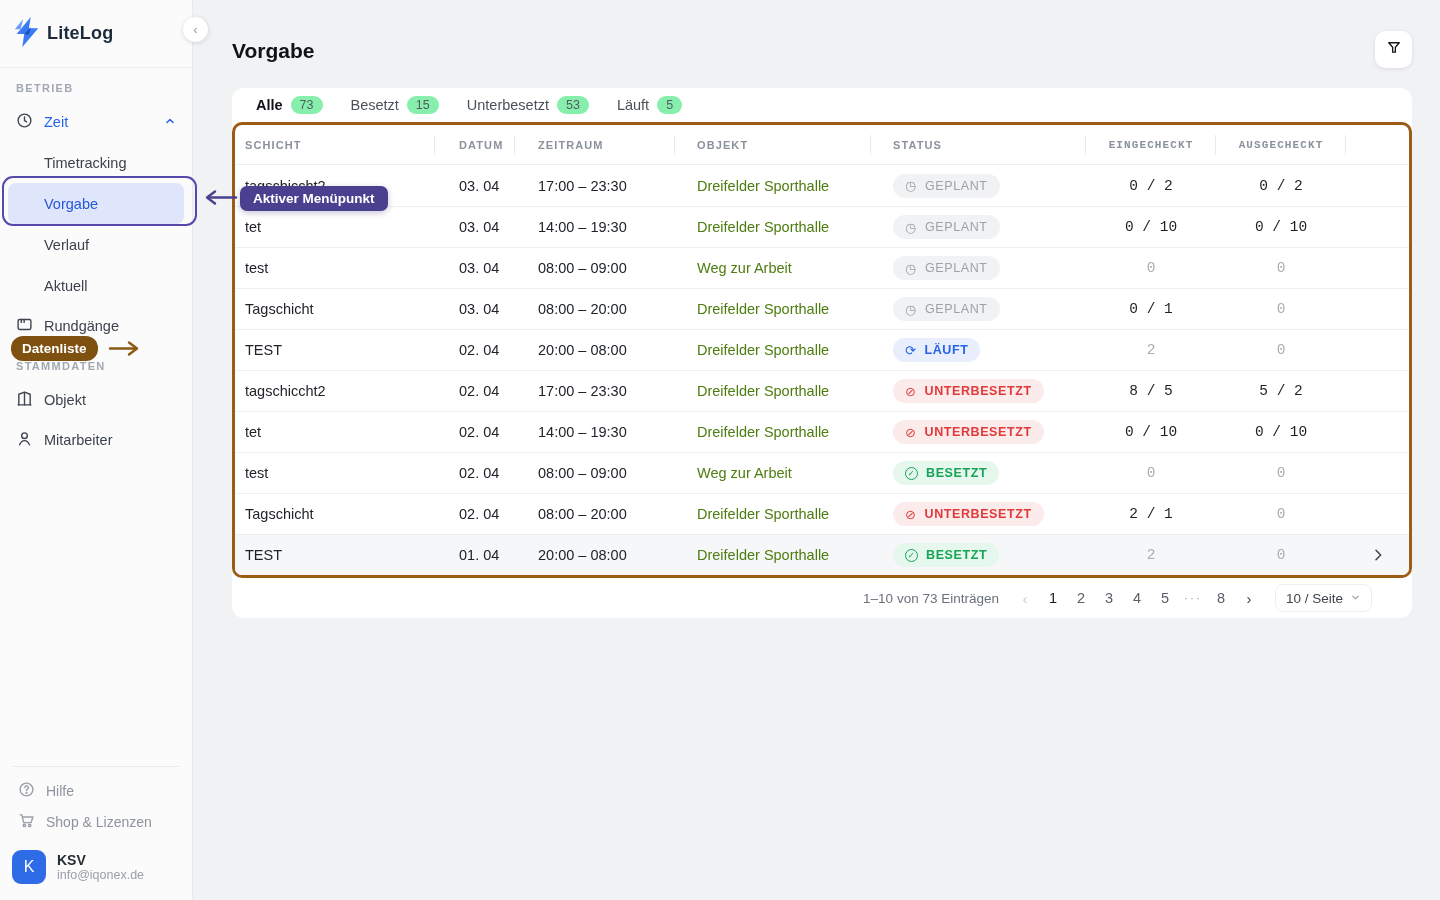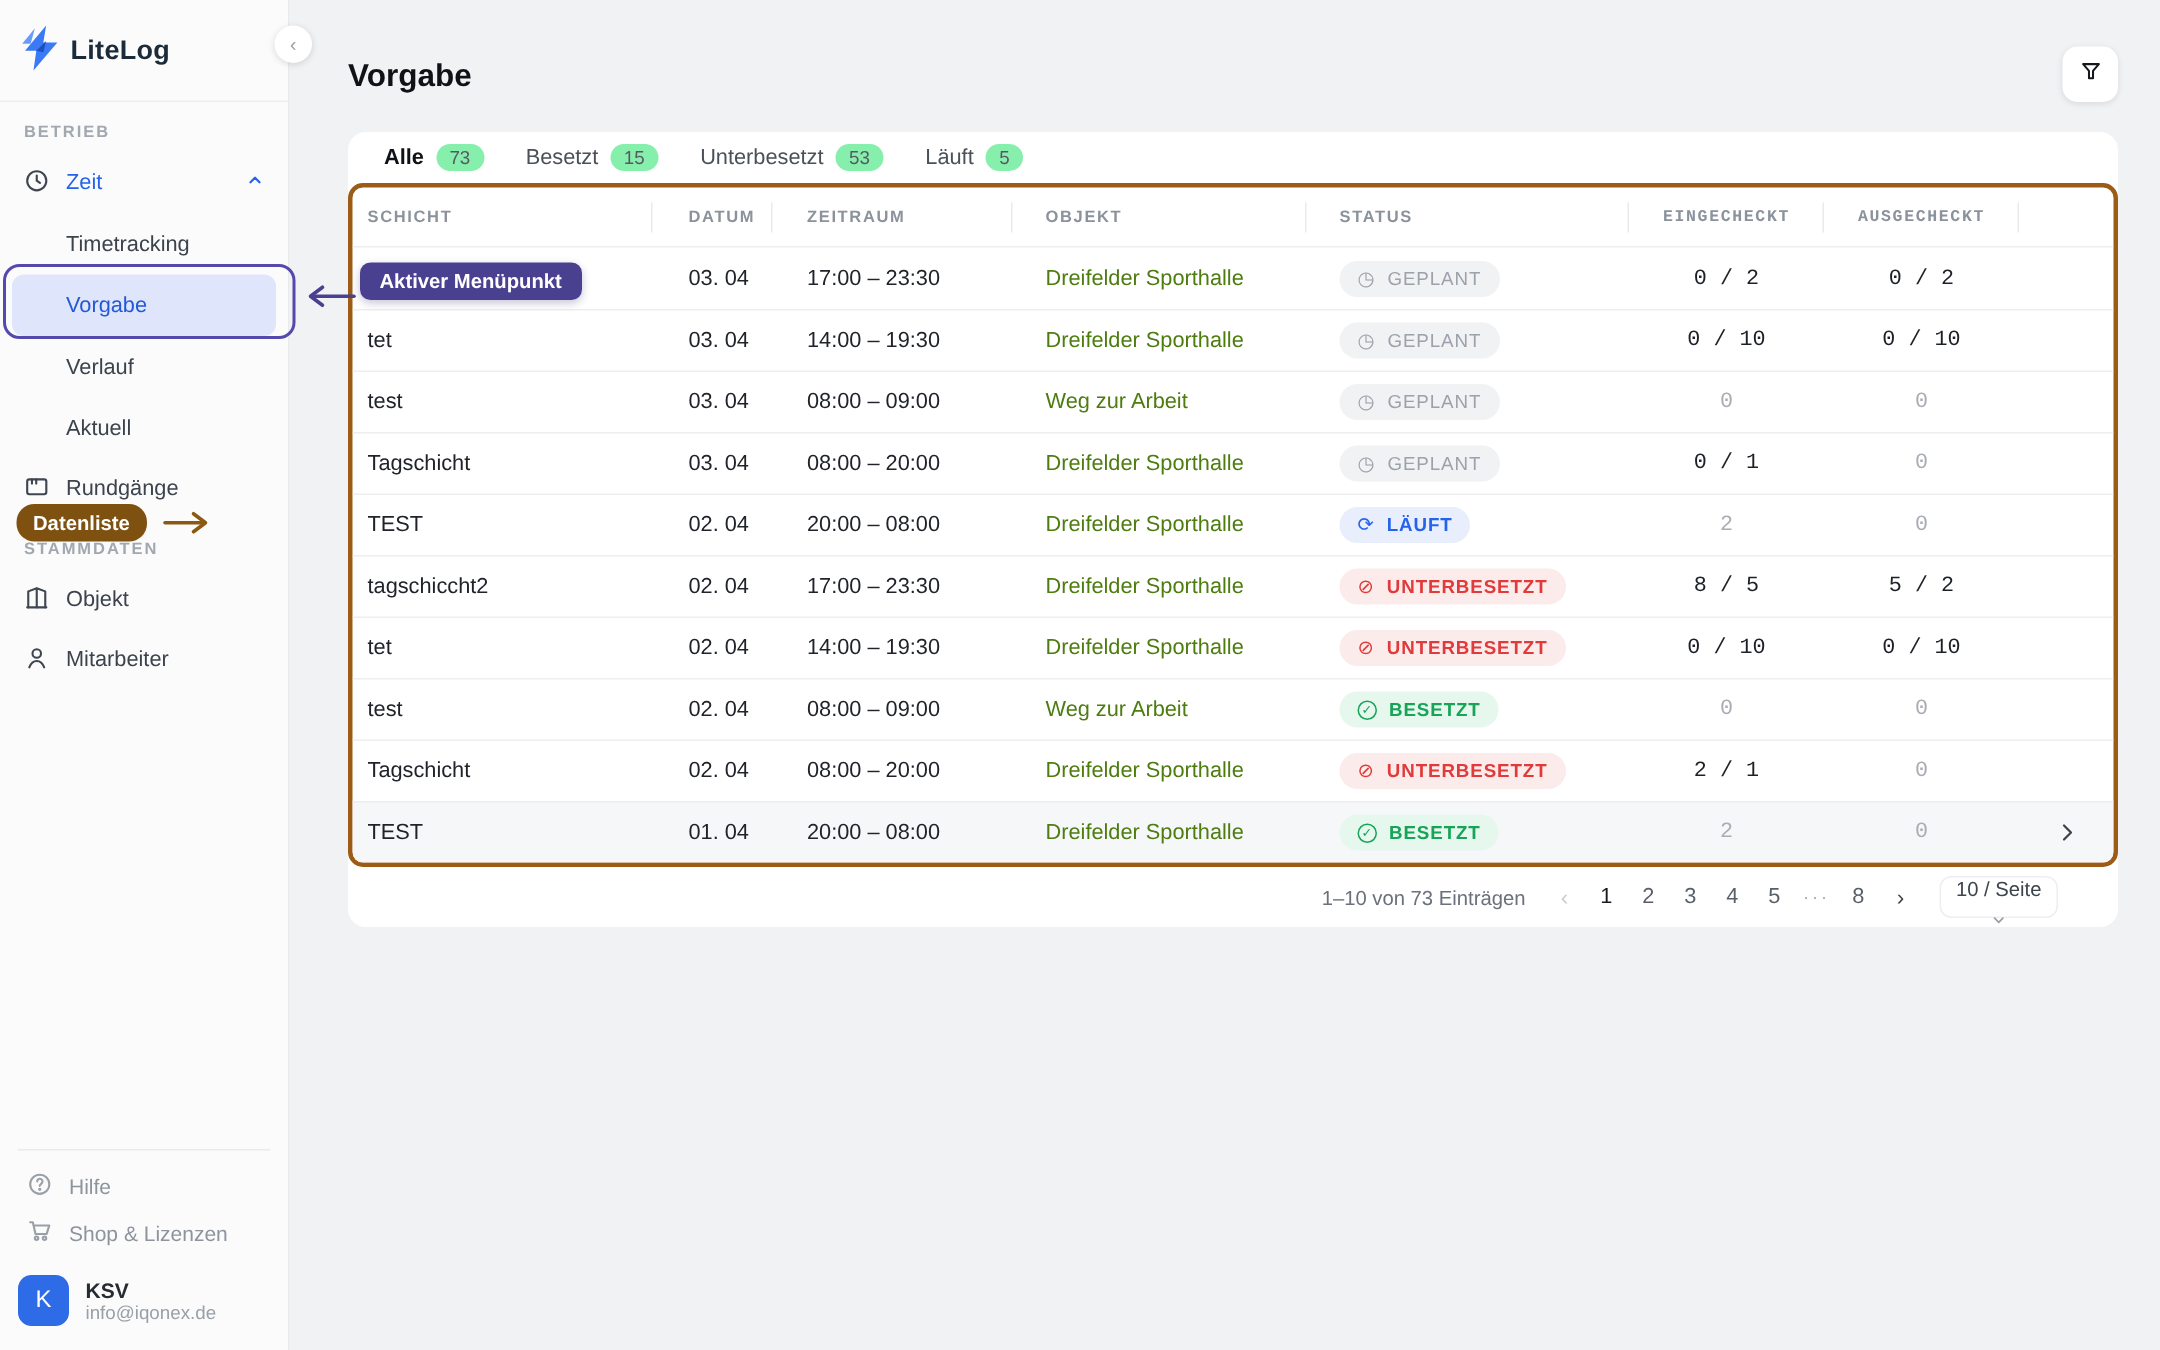--- a/index.html
+++ b/index.html
@@ -83,26 +83,26 @@
 
   .pagination { height: 40px; display: flex; align-items: center; justify-content: flex-end; padding-right: 40px; gap: 4px; }
   .pg-info { font-size: 13.5px; color: #6a717a; margin-right: 10px; }
   .pg-nav { width: 24px; height: 24px; display: flex; align-items: center; justify-content: center; font-size: 15px; cursor: pointer; }
   .pg-prev { color: #c9cdd2; }
   .pg-next { color: #3f444b; }
   .pg { min-width: 24px; height: 24px; display: flex; align-items: center; justify-content: center; font-size: 14.5px; color: #585f68; cursor: pointer; }
   .pg.pg-current { color: #16191d; font-weight: 500; }
   .pg.pg-dots { color: #9aa0a8; letter-spacing: 2px; font-size: 12px; cursor: default; }
   .size-select { margin-left: 10px; height: 28px; display: flex; align-items: center; gap: 7px; background: #fff;
-    border: 1px solid #eceef1; border-radius: 8px; padding: 0 10px; font-size: 13.5px; color: #3e444c; cursor: pointer; flex-direction: column; }
+    border: 1px solid #eceef1; border-radius: 8px; padding: 0 10px; font-size: 13.5px; color: #3e444c; cursor: pointer; }
 
   
   .ann { position: absolute; z-index: 10; pointer-events: none; }
   .ring { left: 2px; top: 176px; width: 195px; height: 50px; border: 2.5px solid #5549ac; border-radius: 11px; }
-  .tooltip { left: 240px; top: 175px; height: 25px; line-height: 25px; padding: 0 13px; background: #49408f; color: #fff;
+  .tooltip { left: 240px; top: 186px; height: 25px; line-height: 25px; padding: 0 13px; background: #49408f; color: #fff;
     font-size: 13.5px; font-weight: 700; border-radius: 7px; box-shadow: 0 2px 6px rgba(30,20,90,.25); white-space: nowrap; }
   .dl-badge { left: 11px; top: 336px; height: 25px; line-height: 25px; padding: 0 11px; background: #7f5110; color: #fff;
     font-size: 13.5px; font-weight: 700; border-radius: 12px; white-space: nowrap; }
   .arrow-svg { position: absolute; z-index: 10; pointer-events: none; }
 </style>
 </head>
 <body>
 
 <aside class="sidebar">
   <div class="logo-row">

